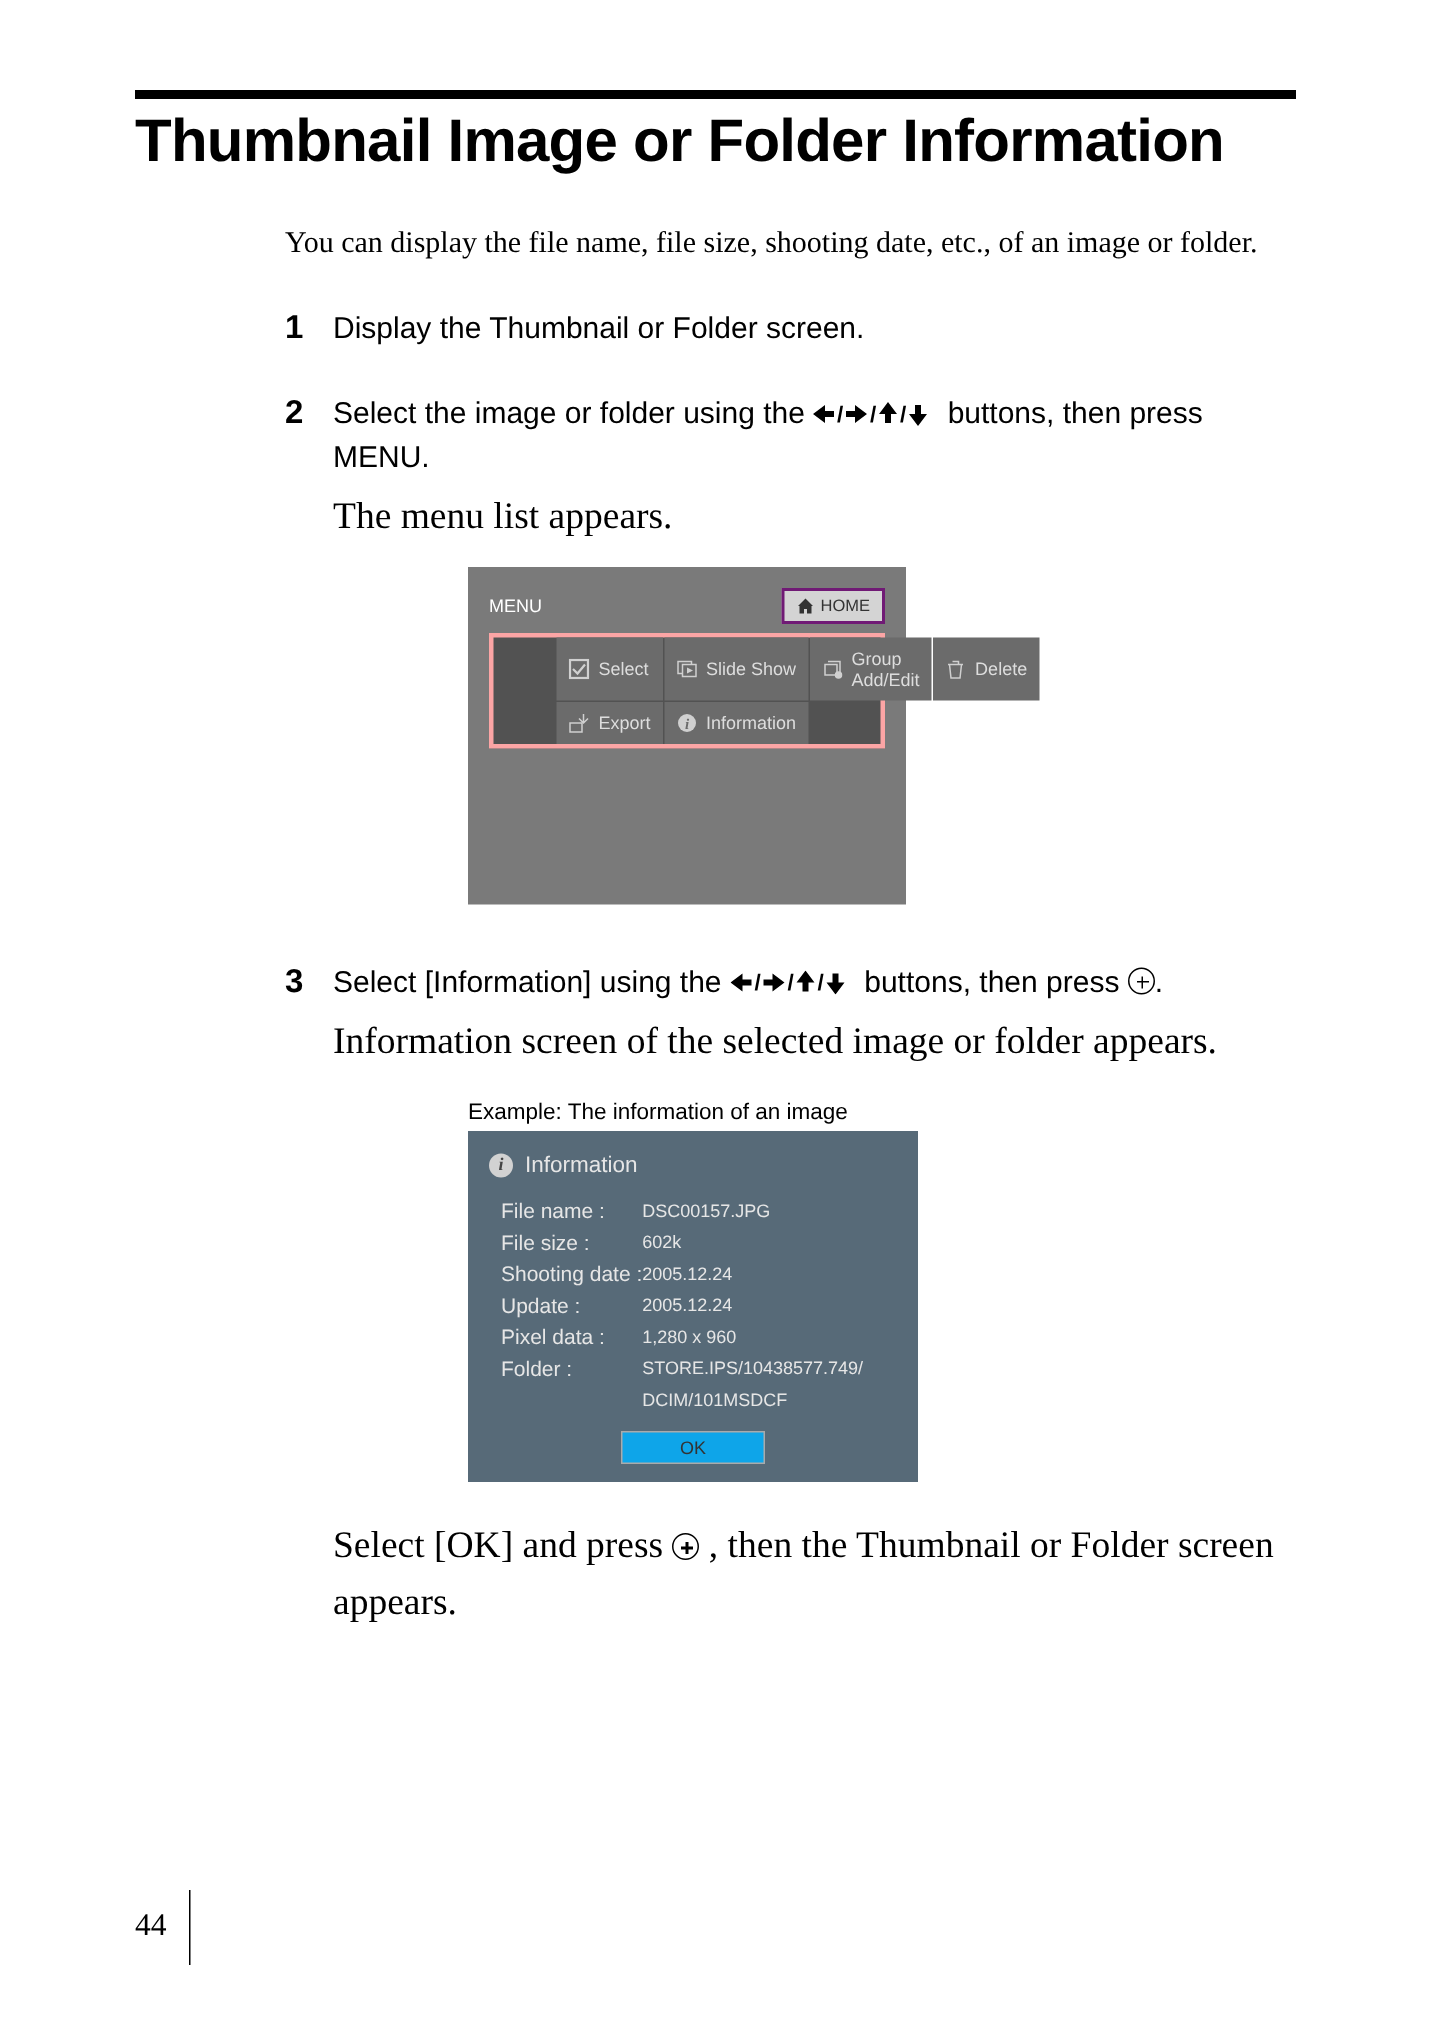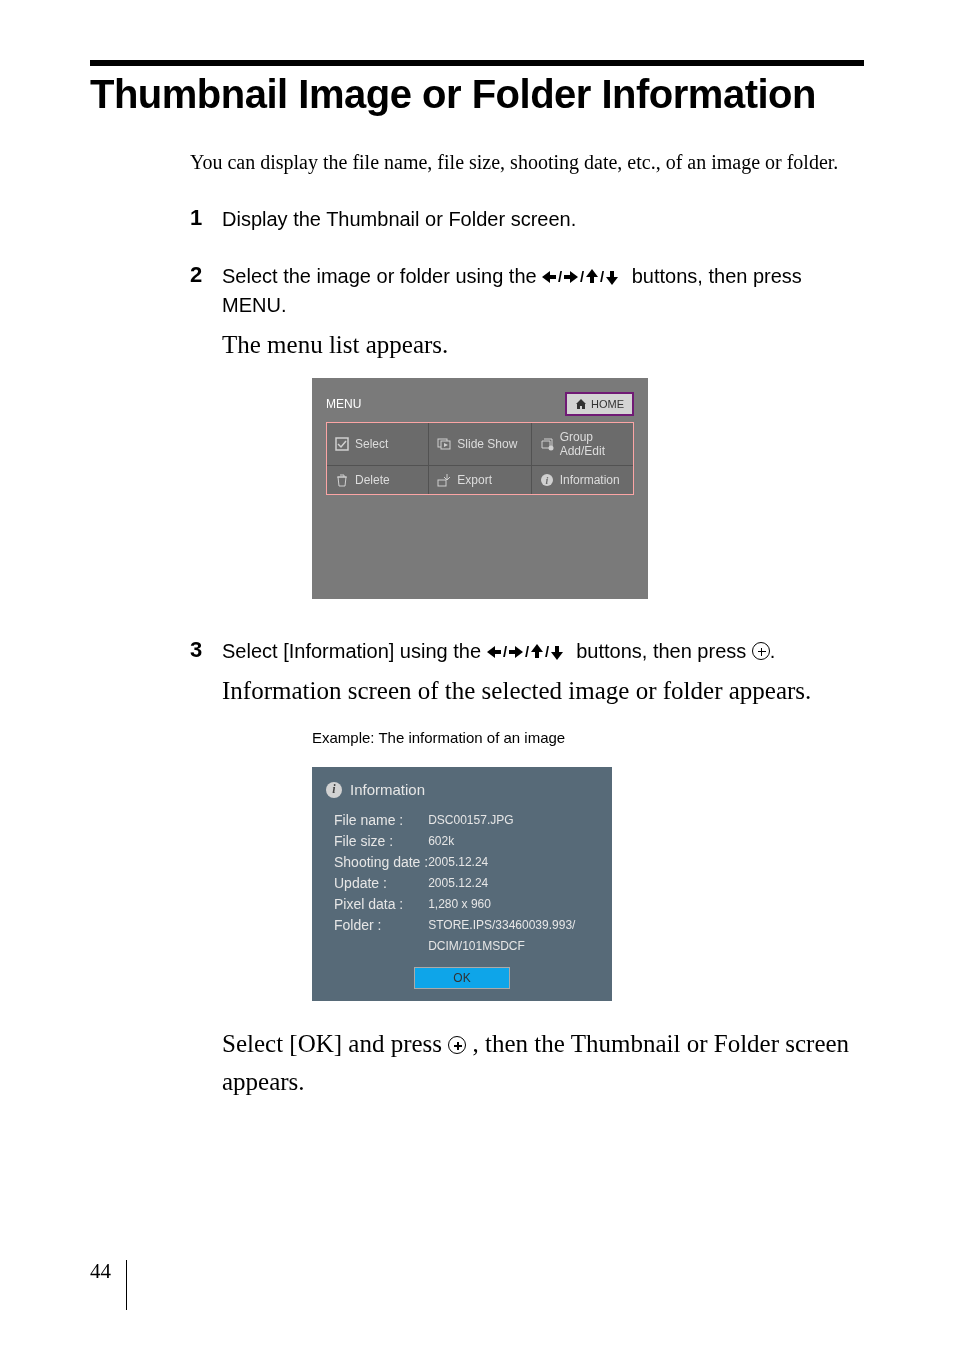--- a/index.html
+++ b/index.html
@@ -65,21 +65,21 @@
       vertical-align: -2px;
     }
     .enter-circle::before, .enter-circle::after {
       content: ""; position: absolute; background:#000;
     }
     .enter-circle::before { width:8px; height:1.5px; top:8px; left:5px; }
     .enter-circle::after { width:1.5px; height:8px; top:5px; left:8px; }
 
     
     .menu-shot {
-      width: 336px;
+      width: 292px;
       margin: 14px 0 10px 90px;
       background: #7a7a7a;
       padding: 14px;
     }
     .menu-bar {
       display: flex;
       align-items: center;
       justify-content: space-between;
       margin-bottom: 6px;
     }
@@ -92,41 +92,42 @@
       background: #d4d4d4;
       color: #333;
       font-family: Arial, sans-serif;
       font-size: 11px;
       padding: 4px 8px;
       display:flex; align-items:center; gap:4px;
       border: 2px solid #701a75;
     }
     .menu-grid {
       display: grid;
-      grid-template-columns: 1fr 1fr 1fr;
+      grid-template-columns: 1fr 1fr 1fr 1fr;
       gap: 1px;
       background: #525252;
-      border: 1px solid #fca5a5;
+      border: 3px solid #fca5a5;
+      padding-left: 42px;
     }
     .menu-cell {
       display:flex; align-items:center; gap:6px;
       background: #6b6b6b;
       color: #ddd;
       font-family: Arial, sans-serif;
       font-size: 12px;
       padding: 7px 8px;
     }
     .menu-cell svg { width:14px; height:14px; fill:#d0d0d0; flex-shrink:0; }
     .menu-spacer { height: 90px; }
 
     
     .caption {
       font-family: Arial, sans-serif;
       font-size: 15px;
-      margin: 20px 0 21px 90px;
+      margin: 20px 0 4px 90px;
     }
     .info-shot {
       width: 300px;
       margin: 0 0 24px 90px;
       background: #576a78;
       padding: 14px 14px 12px 14px;
       font-family: Arial, sans-serif;
       color: #e6e6e6;
     }
     .info-header {
@@ -149,21 +150,21 @@
       background: #0ea5e9;
       color: #333;
       font-size: 12px;
       padding: 3px 38px;
       border: 1px solid #aaa;
     }
 
     .page-num {
       position: absolute;
       left: 90px;
-      bottom: 68px;
+      bottom: 56px;
       font-size: 21px;
       font-family: Georgia, serif;
     }
     .foot-rule {
       position:absolute;
       left: 126px;
       bottom: 42px;
       width: 1px;
       height: 50px;
       background:#000;
@@ -304,21 +305,21 @@
             <div>Update :</div>
             <div>Pixel data :</div>
             <div>Folder :</div>
           </div>
           <div class="info-values">
             <div>DSC00157.JPG</div>
             <div>602k</div>
             <div>2005.12.24</div>
             <div>2005.12.24</div>
             <div>1,280 x 960</div>
-            <div>STORE.IPS/33460039.993/</div>
+            <div>STORE.IPS/10438577.749/</div>
             <div>DCIM/101MSDCF</div>
           </div>
         </div>
         <div class="ok-btn-wrap">
           <span class="ok-btn">OK</span>
         </div>
       </div>
 
       <div class="step-sub">
         <span>Select [OK] and press </span>

